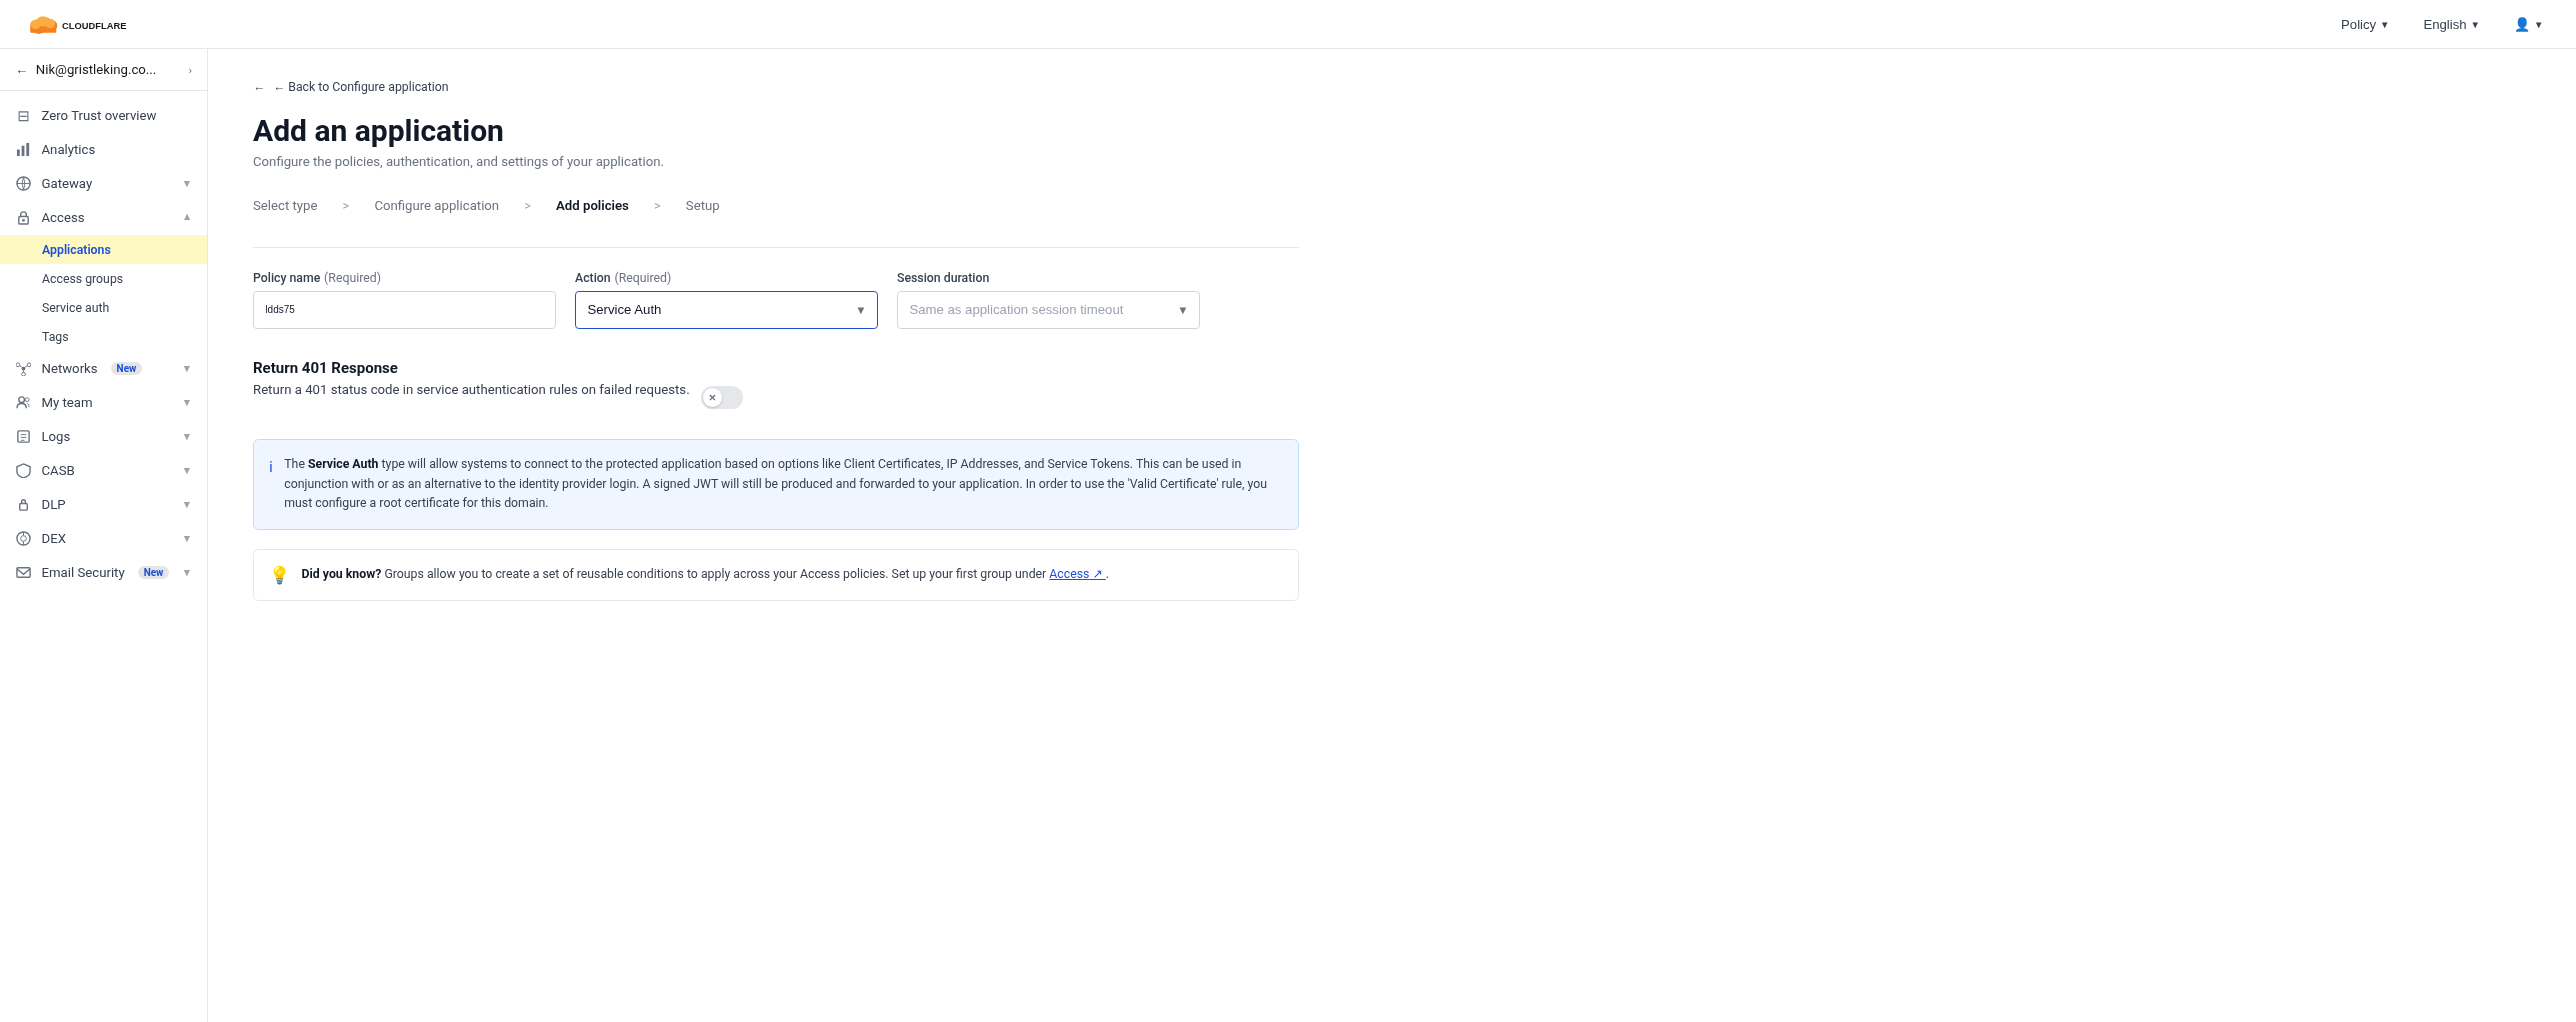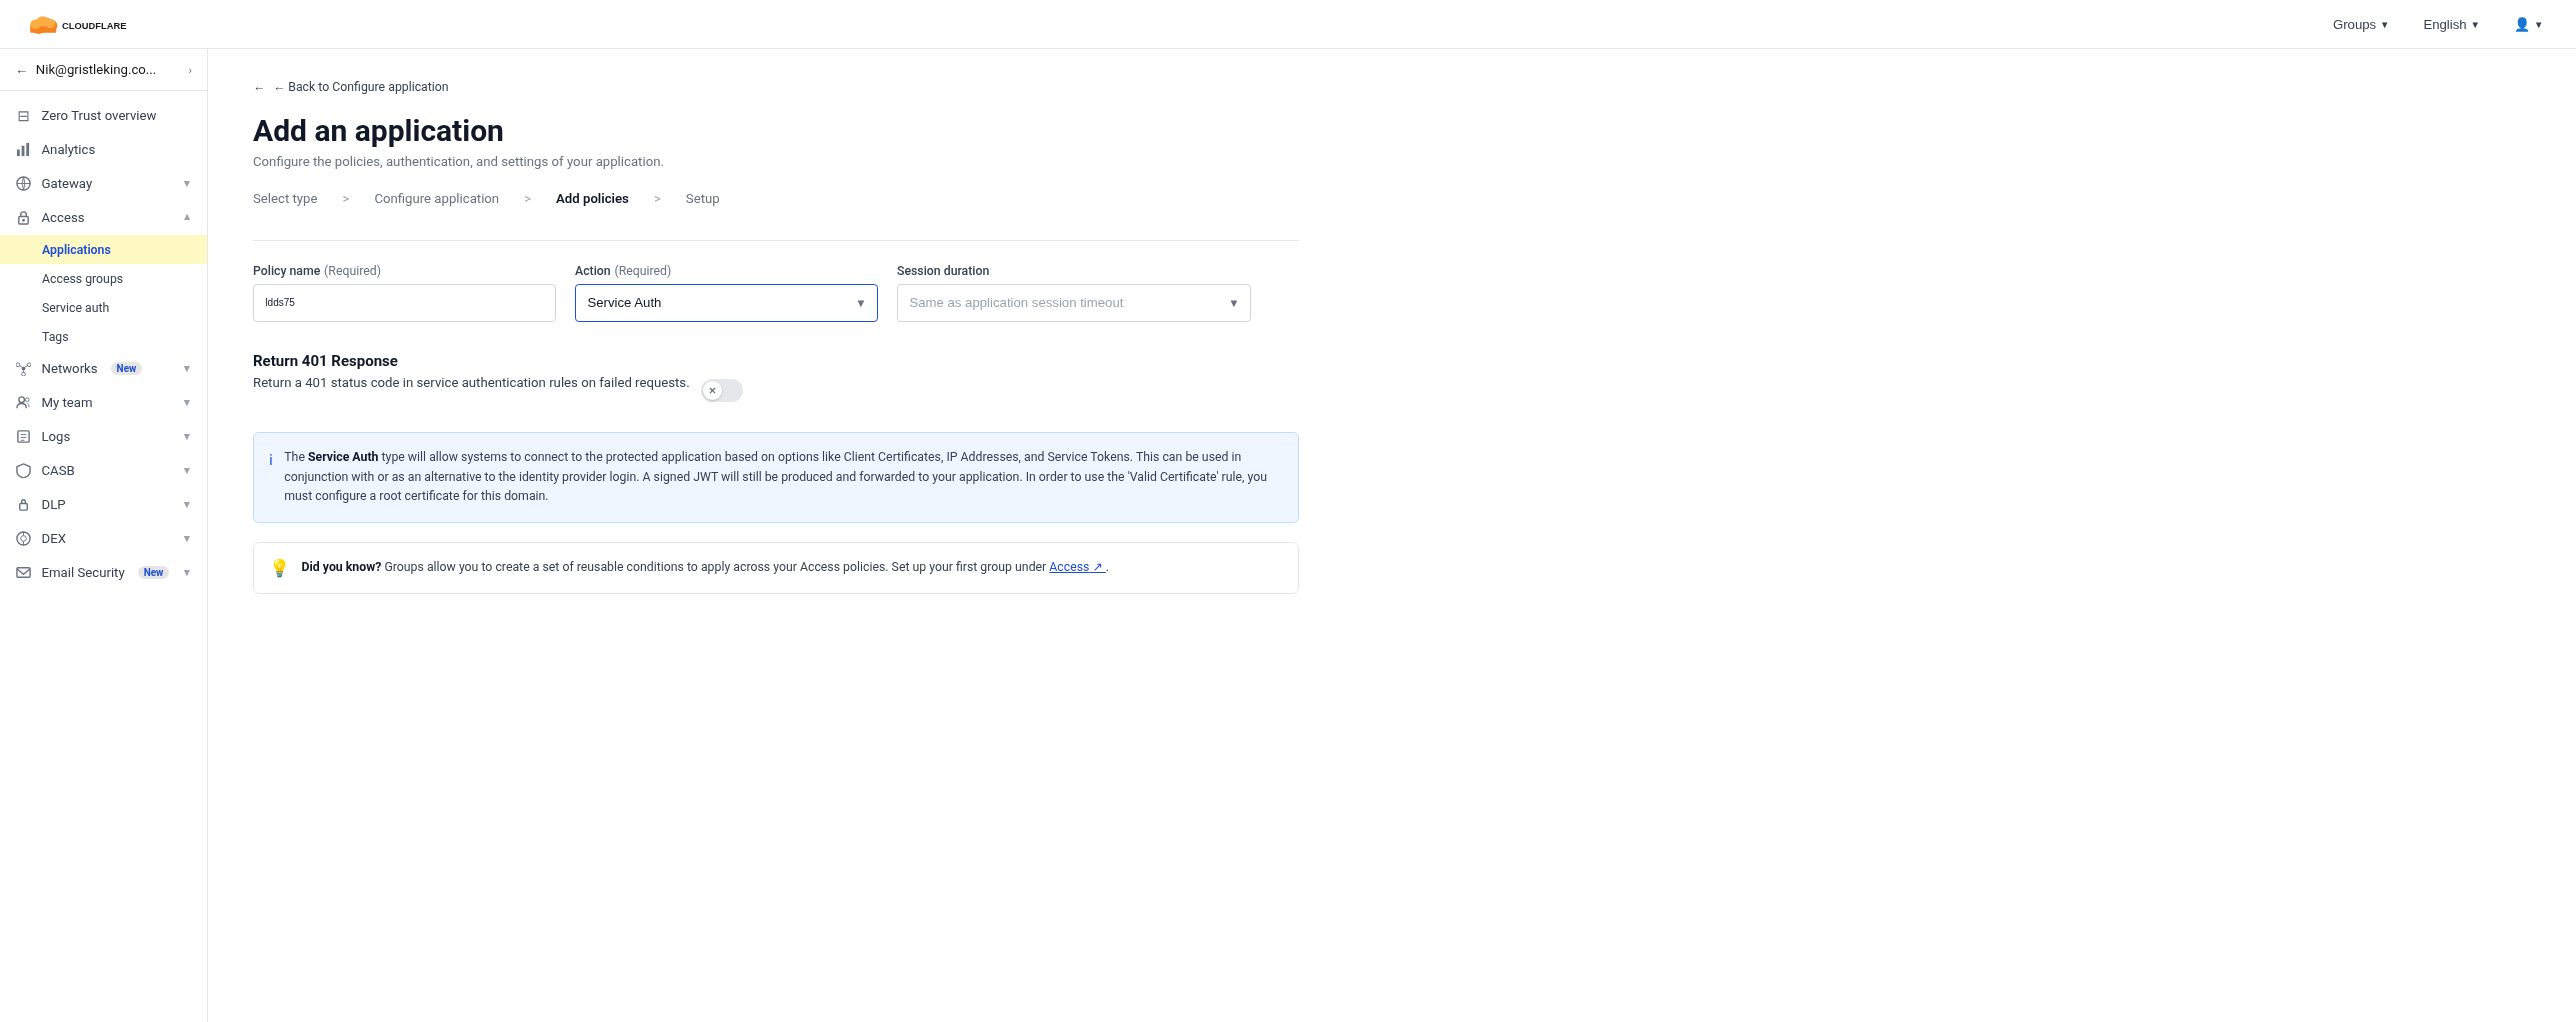--- a/index.html
+++ b/index.html
@@ -75,21 +75,21 @@
       flex: 1; overflow-y: auto; background: #fff; padding: 0;
     }
     .main-inner { padding: 30px 45px; max-width: 1136px; }
 
     .back-link {
       display: inline-flex; align-items: center; gap: 5.7px;
       color: #374151; text-decoration: none; font-size: 12.3px; margin-bottom: 19px;
     }
 
     .page-title { font-size: 30px; font-weight: 700; color: #111827; margin-bottom: 6px; }
-    .page-subtitle { font-size: 13.2px; color: #6b7280; margin-bottom: 22px; }
+    .page-subtitle { font-size: 13.2px; color: #6b7280; margin-bottom: 29px; }
 
     
     .steps-bar {
       display: flex; align-items: flex-start; gap: 25px; margin-bottom: 34px;
       font-size: 13.2px;
     }
     .step { color: #6b7280; }
     .step.active { color: #111827; font-weight: 600; }
     .step-arrow { color: #9ca3af; }
 
@@ -111,21 +111,21 @@
       font-size: 13.2px; color: #111827; outline: none; background: #fff;
       width: 303px; height: 38px; appearance: none; cursor: pointer;
     }
     .select-arrow {
       position: absolute; right: 11.4px; top: 50%; transform: translateY(-50%);
       pointer-events: none; color: #6b7280; font-size: 11.4px;
     }
     .form-select-plain {
       border: 0.9px solid #d1d5db; border-radius: 3.8px; padding: 7.6px 34px 7.6px 11.4px;
       font-size: 13.2px; color: #9ca3af; outline: none; background: #fff;
-      width: 354px; height: 38px; appearance: none; cursor: pointer;
+      width: 303px; height: 38px; appearance: none; cursor: pointer;
     }
 
     
     .section-title { font-size: 15px; font-weight: 700; color: #111827; margin-bottom: 5.7px; }
     .section-desc { font-size: 13.2px; color: #374151; margin-bottom: 15px; }
 
     
     .toggle-row { display: flex; align-items: center; gap: 11.4px; margin-bottom: 26.5px; }
     .toggle {
       width: 42px; height: 23px; background: #d1d5db; border-radius: 11.4px;
@@ -176,21 +176,21 @@
         <rect x="14" y="26" width="50" height="14" rx="2" fill="#f6821f"></rect>
         <ellipse cx="24" cy="24" rx="10" ry="9" fill="#fbad41"></ellipse>
         <ellipse cx="38" cy="18" rx="12" ry="10" fill="#fbad41"></ellipse>
         <ellipse cx="52" cy="22" rx="10" ry="9" fill="#fbad41"></ellipse>
       </g>
       <text x="75" y="34" font-family="sans-serif" font-size="18" font-weight="700" fill="#1a1a1a">CLOUDFLARE</text>
     </svg>
   </div>
   <div class="top-nav-right">
     <button class="top-nav-btn">
-      <span>Groups</span>
+      <span>Policy</span>
       <span class="chevron-small">▼</span>
     </button>
     <button class="top-nav-btn">
       <span>English</span>
       <span class="chevron-small">▼</span>
     </button>
     <button class="top-nav-btn">
       <span>👤</span>
       <span class="chevron-small">▼</span>
     </button>

